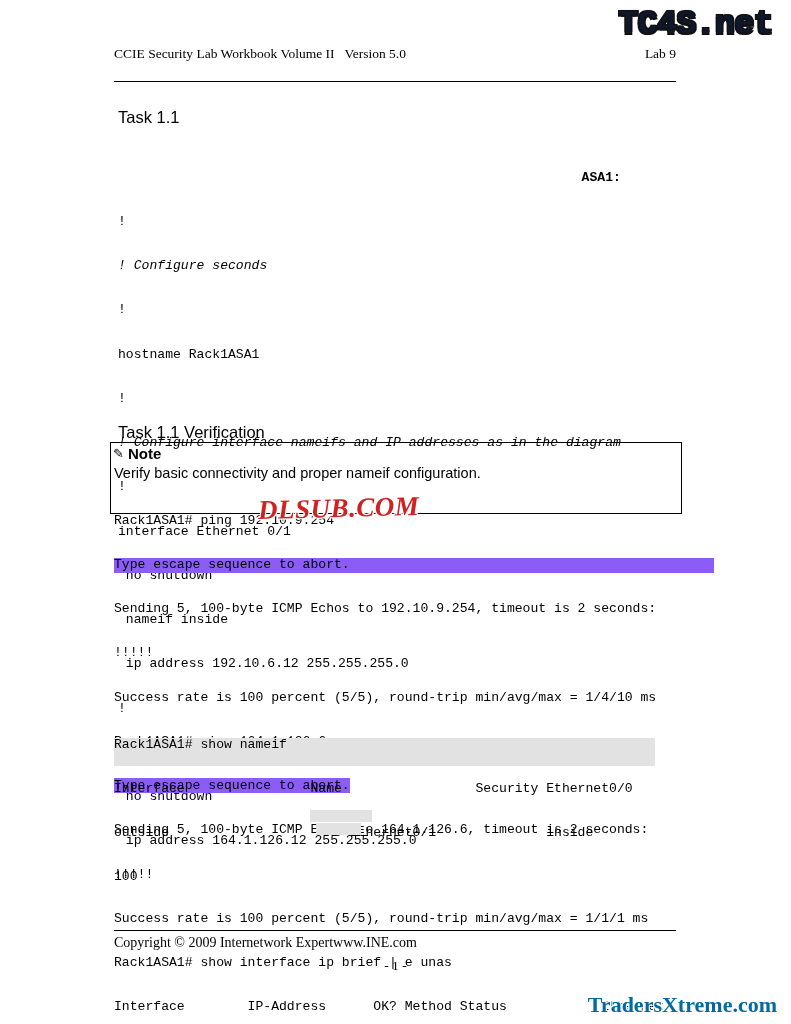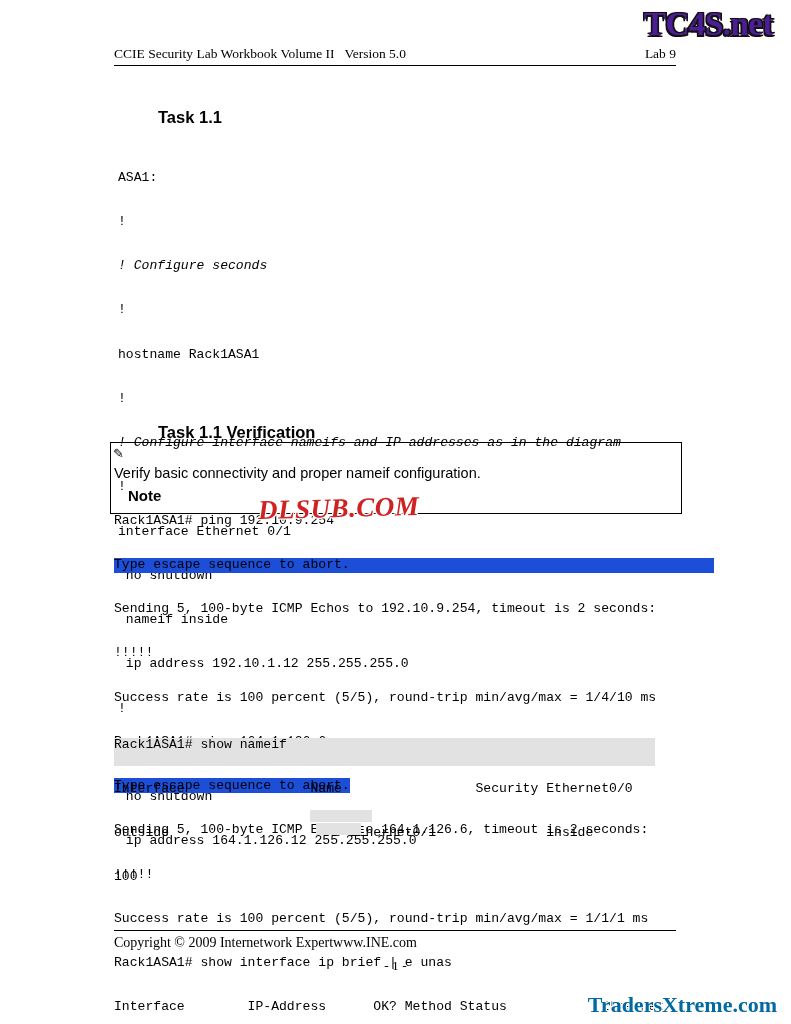--- a/index.html
+++ b/index.html
@@ -20,24 +20,24 @@
     left: 0; top: 0;
     width: 791px;
     height: 1024px;
   }
 
   
   .wm-tc4s {
     position: absolute;
     right: 18px;
     top: 6px;
-    font-family: Liberation Serif, serif;
+    font-family: Liberation Mono, monospace;
     font-weight: bold;
     font-size: 33px;
-    color: #4c1d95;
+    color: #0f172a;
     text-shadow:
       -1.5px -1.5px 0 #111, 1.5px -1.5px 0 #111,
       -1.5px 1.5px 0 #111, 1.5px 1.5px 0 #111,
       0 0 2px #111;
     letter-spacing: -0.5px;
   }
   .wm-dlsub {
     position: absolute;
     left: 258px;
     top: 493px;
@@ -67,73 +67,71 @@
     letter-spacing: 0px;
   }
 
   
   .hdr {
     position: absolute;
     left: 114px;
     top: 46px;
     width: 562px;
     border-bottom: 1px solid #000;
-    padding-bottom: 3px;
+    padding-bottom: 19px;
     font-size: 13.5px;
     display: flex;
     justify-content: space-between;
     align-items: baseline;
   }
   .hdr-left { white-space: pre; }
   .hdr-right { }
 
   
   .task-title {
     position: absolute;
     font-family: "Liberation Sans", sans-serif;
-    font-weight: bold;
+    font-weight: normal;
     font-size: 16.5px;
-    margin-left: 40px;
   }
   #task11 { left: 118px; top: 108px; }
   #task11v { left: 118px; top: 423px; }
 
   .mono {
     font-family: "Liberation Mono", monospace;
     font-size: 13.1px;
     line-height: 14.75px;
     white-space: pre;
   }
   .config-block {
     position: absolute;
     left: 118px;
     top: 141px;
   }
-  .config-block .b { font-weight: normal; }
+  .config-block .b { font-weight: bold; text-align: right; }
   .config-block .i { font-style: italic; }
 
   
   .note-box {
     position: absolute;
     left: 110px;
     top: 442px;
     width: 572px;
     height: 72px;
     border: 1px solid #000;
     background: transparent;
     box-sizing: border-box;
   }
   .note-head {
     position: absolute;
     left: 128px;
     top: 445px;
     font-family: "Liberation Sans", sans-serif;
     font-weight: bold;
     font-size: 15px;
-    margin-top: 42px;
   }
   .note-pencil {
     position: absolute;
     left: 113px;
     top: 446px;
     font-size: 13px;
     transform: rotate(0deg);
   }
   .note-text {
     position: absolute;
@@ -145,21 +143,21 @@
 
   
   .term {
     position: absolute;
     left: 114px;
     top: 484px;
     width: 600px;
   }
   .term .line { white-space: pre; }
   .term .b { font-weight: normal; }
-  .hl { background: #1d4ed8; font-family: Liberation Mono, monospace; }
+  .hl { background: #8b5cf6; font-family: Liberation Mono, monospace; }
 
   .term2 {
     position: absolute;
     left: 114px;
     top: 708px;
     width: 600px;
   }
 
   .grey-block-a {
     position: absolute;
@@ -226,21 +224,21 @@
     <div>!</div>
     <div class="i">! Configure seconds</div>
     <div>!</div>
     <div>hostname Rack1ASA1</div>
     <div>!</div>
     <div class="i">! Configure interface nameifs and IP addresses as in the diagram</div>
     <div>!</div>
     <div>interface Ethernet 0/1</div>
     <div> no shutdown</div>
     <div> nameif inside</div>
-    <div> ip address 192.10.1.12 255.255.255.0</div>
+    <div> ip address 192.10.6.12 255.255.255.0</div>
     <div>!</div>
     <div>interface Ethernet 0/0</div>
     <div> no shutdown</div>
     <div> ip address 164.1.126.12 255.255.255.0</div>
   </div>
 
   <div class="task-title" id="task11v">Task 1.1 Verification</div>
 
   <div class="note-box"></div>
   <div class="note-pencil">✎</div>

